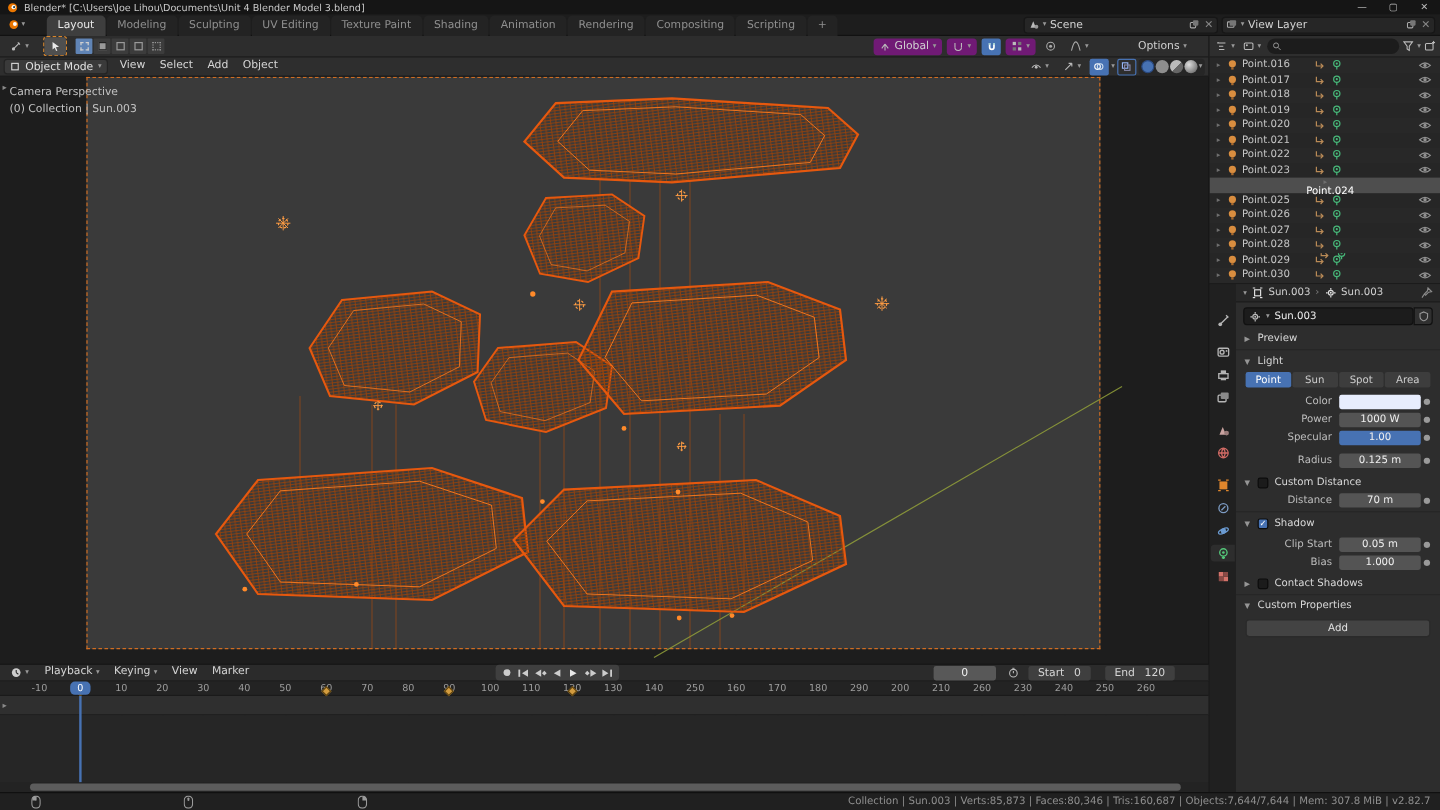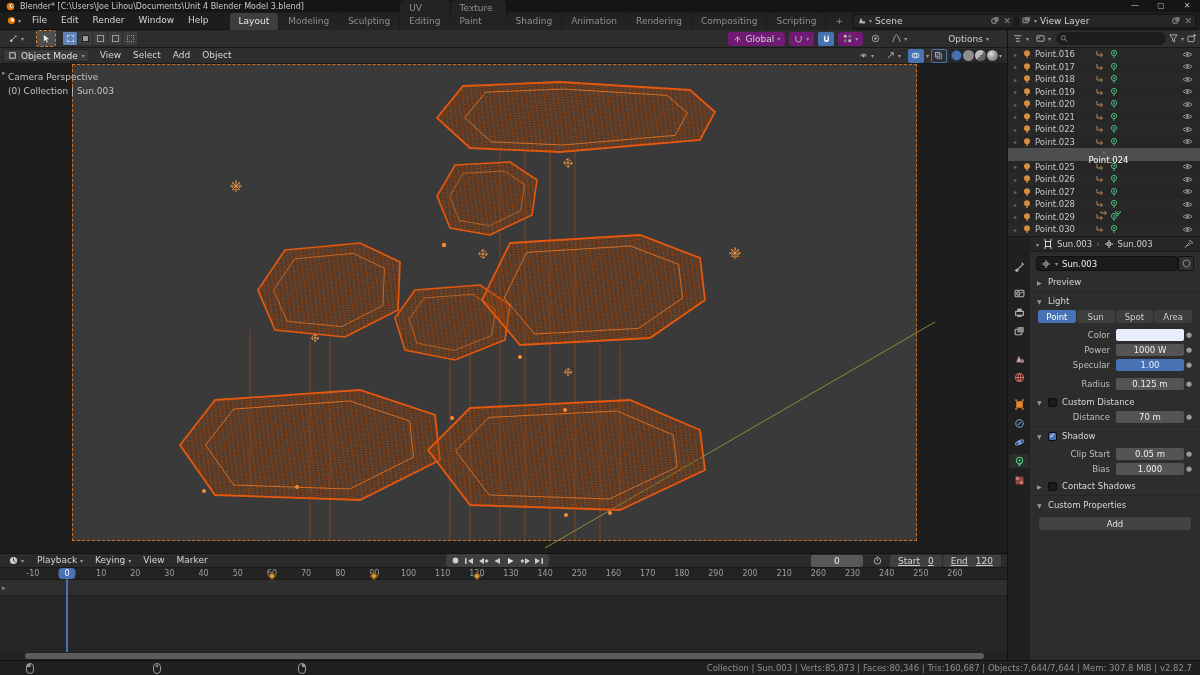--- a/index.html
+++ b/index.html
@@ -110,21 +110,21 @@
   .sep{height:1px;background:#262626;margin:2px 0;}
 
   
   .timeline{height:107px;display:flex;flex-direction:column;background:#262626;border-top:1px solid #111;flex:0 0 auto;}
   .t-head{height:14px;background:#2b2b2b;display:flex;align-items:center;gap:2px;padding:0 4px;border-bottom:1px solid #1a1a1a;}
   .t-menus{display:flex;align-items:center;}
   .t-menus .menu-item{line-height:13px;padding:0 6px;}
   .playback{display:flex;align-items:center;gap:1px;background:#3f3f3f;border-radius:3px;padding:0 3px;height:13px;margin-left:auto;margin-right:260px;}
   .pb-btn{width:13px;height:11px;display:flex;align-items:center;justify-content:center;color:#d5d5d5;}
   .frame-field{width:52px;height:12px;background:#585858;border-radius:2px;display:flex;align-items:center;justify-content:center;color:#f0f0f0;margin-right:8px;}
-  .range-grp{display:flex;align-items:center;gap:1px;margin-right:2px;text-decoration:underline;}
+  .range-grp{display:flex;align-items:center;gap:12px;margin-right:24px;}
   .range-f{height:12px;background:#3f3f3f;border-radius:2px;display:flex;align-items:center;gap:8px;padding:0 8px;color:#d5d5d5;}
   .t-content{position:relative;flex:1;}
   .ruler{position:absolute;left:0;top:0;right:0;height:12px;background:#232323;border-bottom:1px solid #1a1a1a;}
   .tick-label{position:absolute;top:1px;transform:translateX(-50%);color:#9d9d9d;font-size:8px;}
   .keyrow{position:absolute;left:0;top:12px;right:0;height:16px;background:#2f2f2f;border-bottom:1px solid #202020;}
   .t-body{position:absolute;left:0;top:28px;right:0;bottom:0;background:#262626;}
   .gridline{position:absolute;top:12px;bottom:0;width:1px;background:#1f1f1f;}
   .cur-line{position:absolute;top:12px;bottom:0;width:2px;background:#4772b3;margin-left:-1px;}
   .cur-pill{position:absolute;top:0;transform:translateX(-50%);background:#4772b3;color:#fff;border-radius:4px;padding:0 6px;font-size:8px;line-height:11px;}
   .kf{position:absolute;top:5px;width:6px;height:6px;background:#d39c3f;border:1px solid #5d4310;transform:translateX(-50%) rotate(45deg);}
@@ -159,28 +159,20 @@
   </div>
 
   <div class="topbar">
     <div class="blender-btn">
       <svg class="mini-ic" viewBox="0 0 10 10">
           <circle cx="5" cy="5" r="4" fill="#ea7600"></circle>
           <circle cx="6" cy="4.4" r="1.8" fill="#fff"></circle>
         </svg>
       <span class="chev">▾</span>
     </div>
-    <div class="menu-row">
-
-    <span class="menu-item">File</span>
-        <span class="menu-item">Edit</span>
-        <span class="menu-item">Render</span>
-        <span class="menu-item">Window</span>
-        <span class="menu-item">Help</span>
-      </div>
     <div class="ws-tabs">
 
     <span class="ws-tab active">Layout</span>
         <span class="ws-tab">Modeling</span>
         <span class="ws-tab">Sculpting</span>
         <span class="ws-tab">UV Editing</span>
         <span class="ws-tab">Texture Paint</span>
         <span class="ws-tab">Shading</span>
         <span class="ws-tab">Animation</span>
         <span class="ws-tab">Rendering</span>

